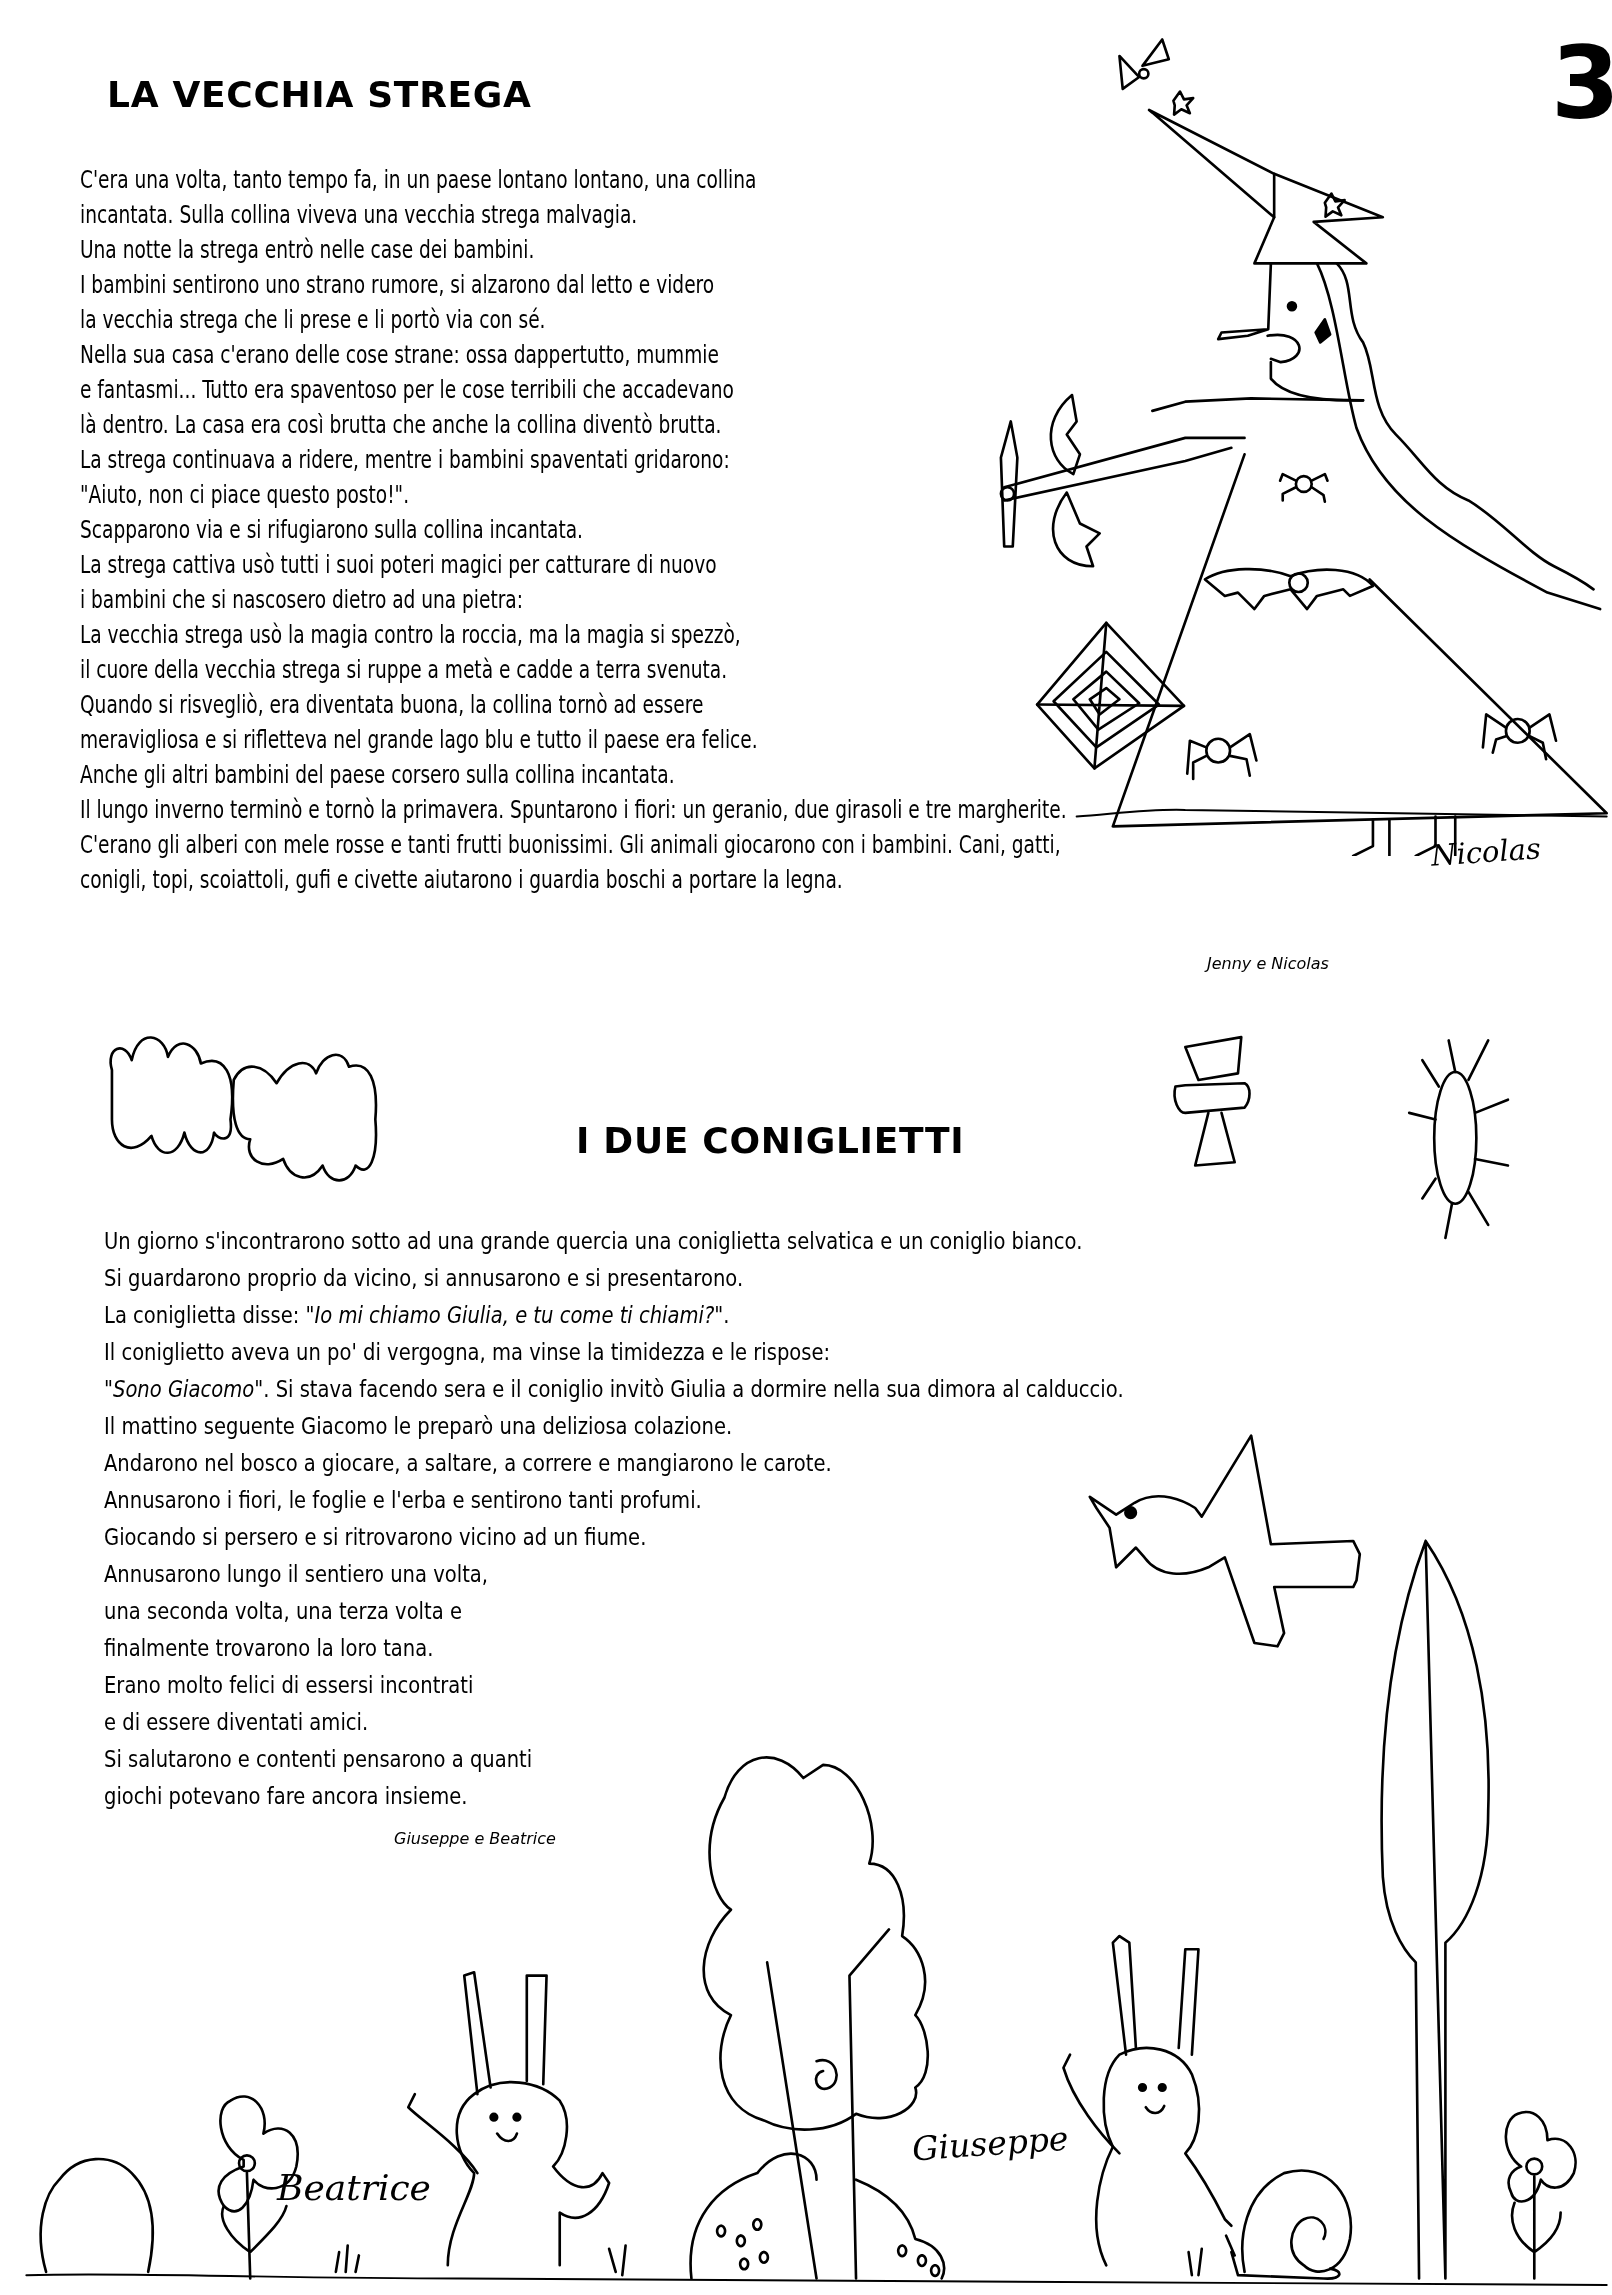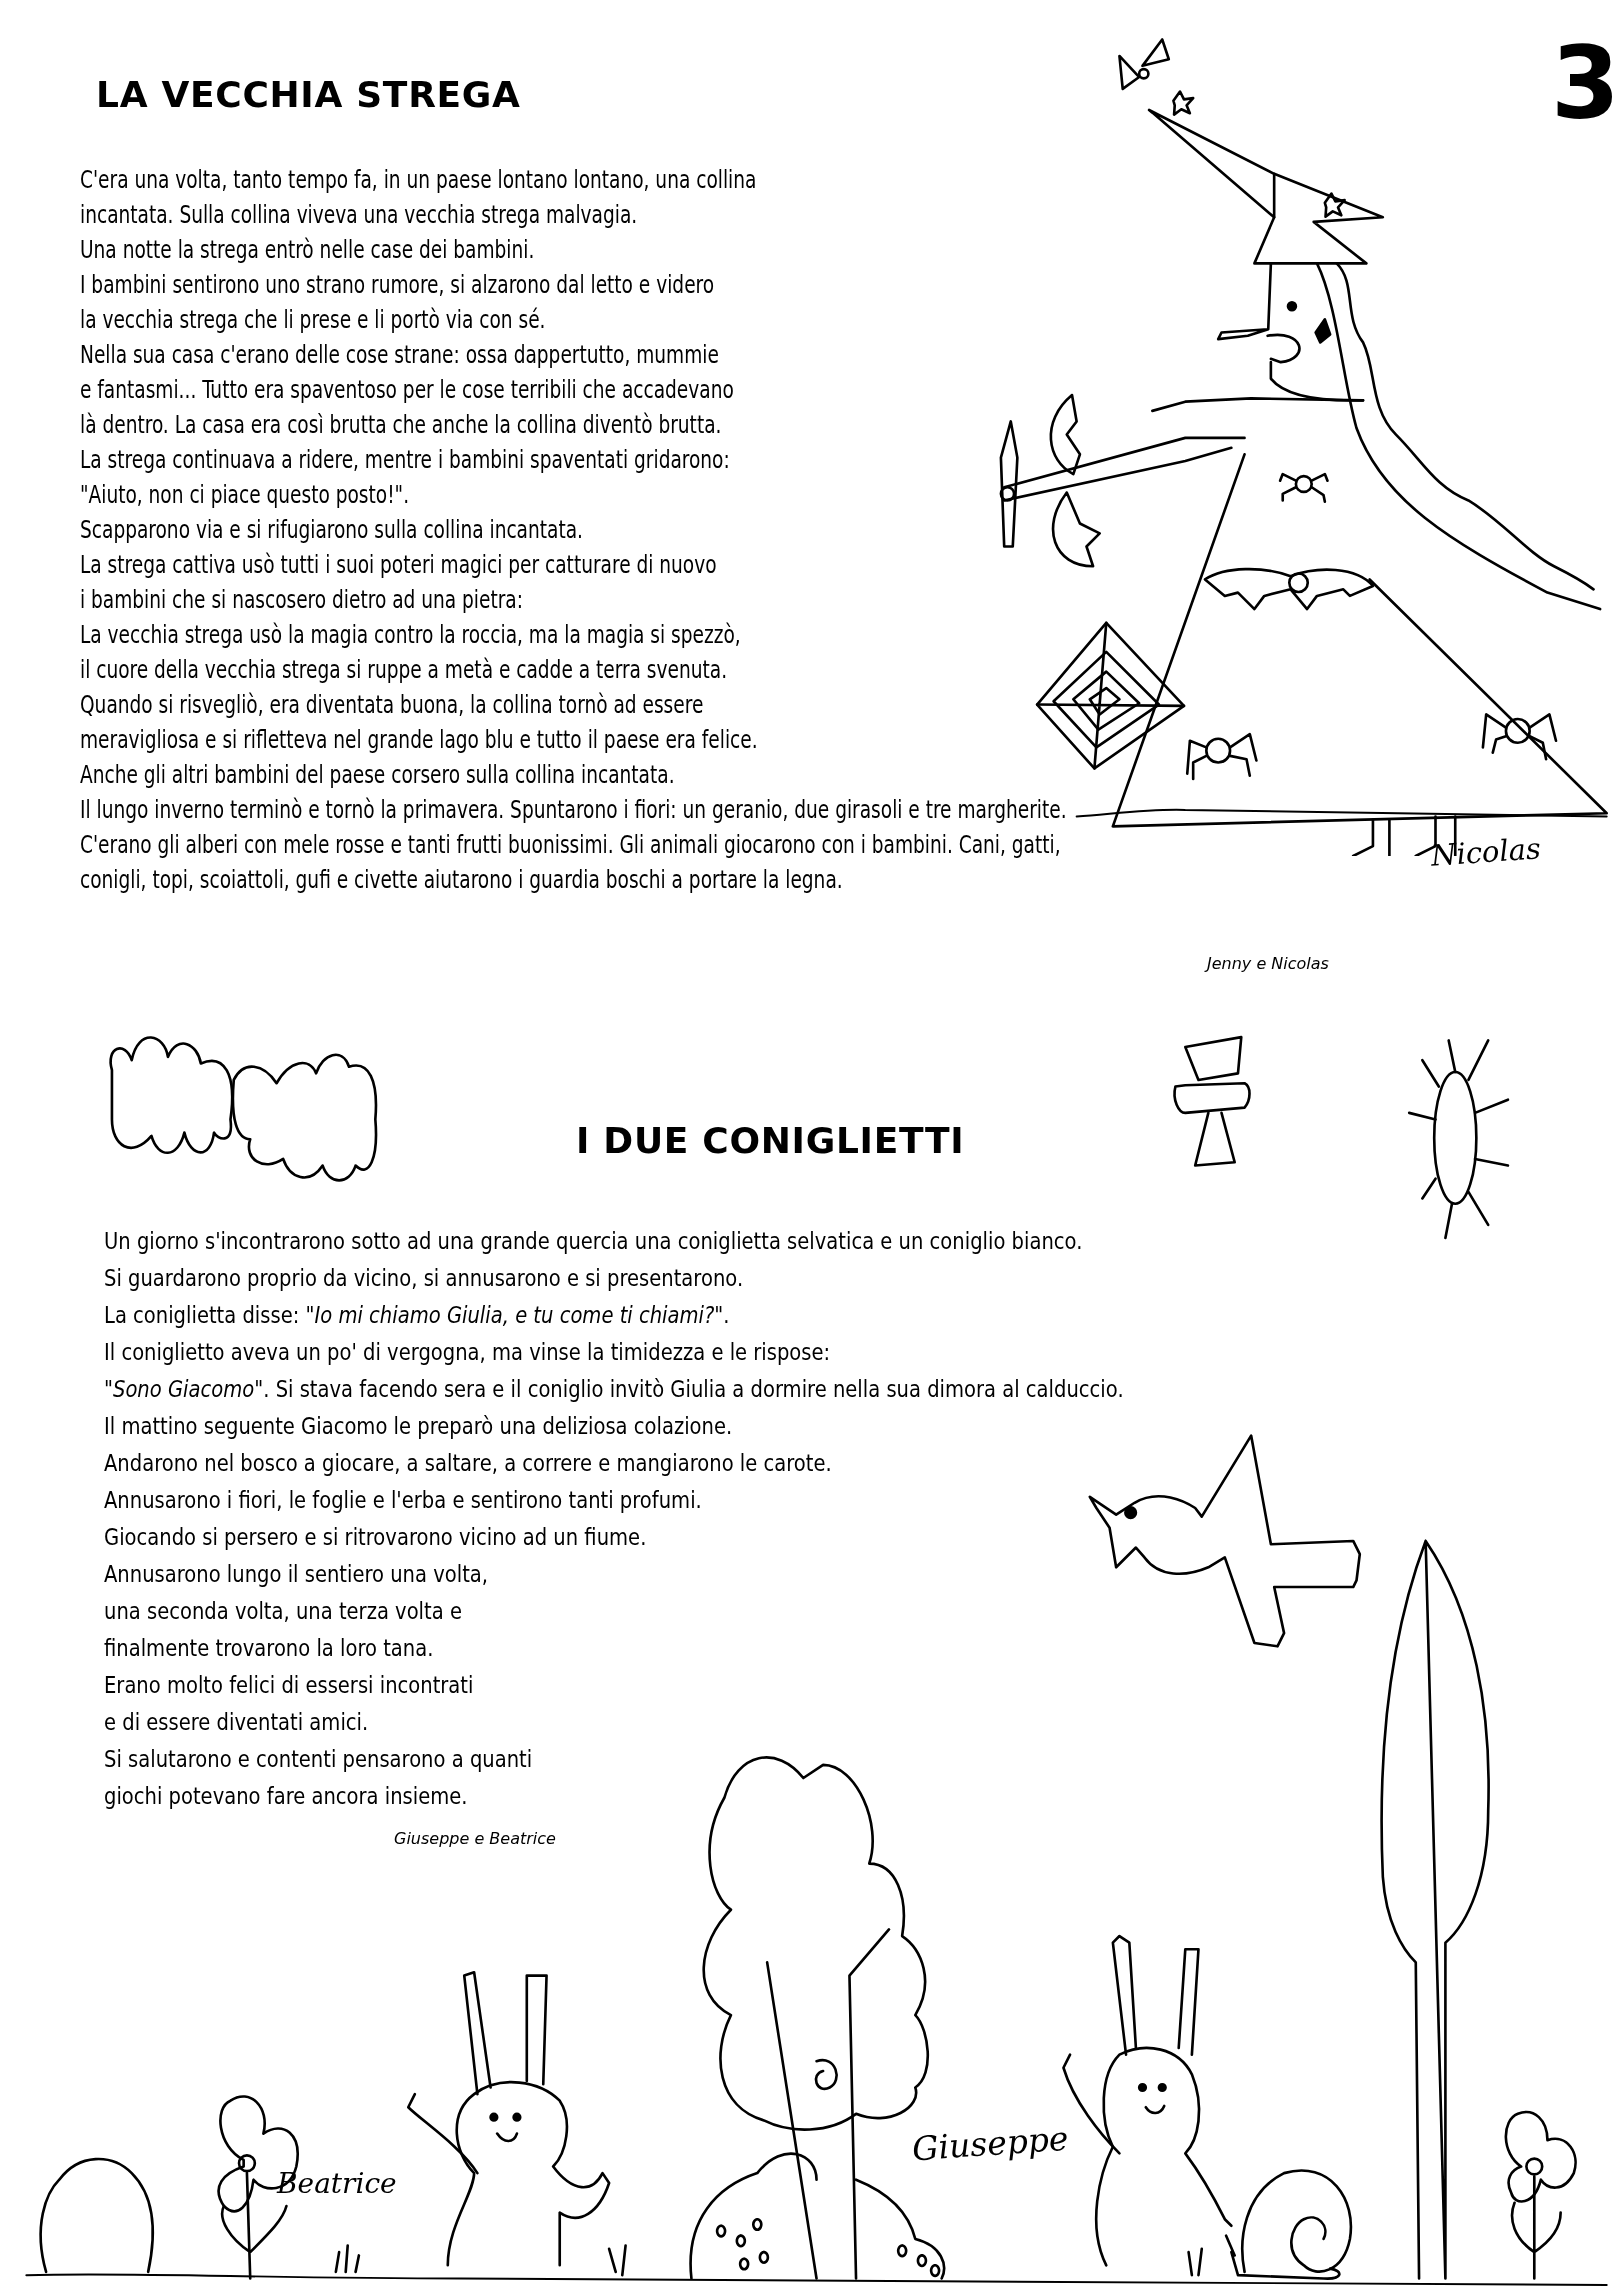--- a/index.html
+++ b/index.html
@@ -14,21 +14,21 @@
   .pagenum { font-family:"DejaVu Sans", sans-serif; font-weight:bold; font-size:99px; }
   .hand { font-family:"DejaVu Serif", serif; font-style:italic; }
   svg { position:absolute; left:0; top:0; }
   svg * { fill:none; stroke:#000; stroke-width:4; stroke-linejoin:round; stroke-linecap:round; }
 </style>
 </head>
 <body>
 
 <div class="abs pagenum" style="left:1551px; top:26px;">3</div>
 
-<div class="abs title" style="left:96px; top:74px;">LA VECCHIA STREGA</div>
+<div class="abs title" style="left:107px; top:74px;">LA VECCHIA STREGA</div>
 
 <div class="abs story" style="left:80px; top:163px; transform:scaleX(0.86);">
   <span class="line">C'era una volta, tanto tempo fa, in un paese lontano lontano, una collina</span>
   <span class="line">incantata. Sulla collina viveva una vecchia strega malvagia.</span>
   <span class="line">Una notte la strega entrò nelle case dei bambini.</span>
   <span class="line">I bambini sentirono uno strano rumore, si alzarono dal letto e videro</span>
   <span class="line">la vecchia strega che li prese e li portò via con sé.</span>
   <span class="line">Nella sua casa c'erano delle cose strane: ossa dappertutto, mummie</span>
   <span class="line">e fantasmi... Tutto era spaventoso per le cose terribili che accadevano</span>
   <span class="line">là dentro. La casa era così brutta che anche la collina diventò brutta.</span>
@@ -175,15 +175,15 @@
   <circle cx="2330" cy="3290" r="12"></circle>
   <path d="M2330 3305 L2330 3460 M2330 3420 C2300 3400 2290 3370 2300 3345 M2330 3420 C2360 3400 2370 3380 2370 3360"></path>
 
   <path d="M40 3455 C200 3450 400 3460 700 3460 C1000 3462 1500 3465 2440 3470" style="stroke-width:3"></path>
 
   <path d="M510 3450 L515 3420 M525 3450 L528 3410 M540 3450 L545 3425 M935 3450 L925 3415 M945 3455 L950 3410 M1810 3455 L1805 3420 M1820 3455 L1825 3415"></path>
 
   <path d="M1095 3380 a6 8 0 1 0 0.1 0 M1125 3395 a6 8 0 1 0 0.1 0 M1150 3370 a6 8 0 1 0 0.1 0 M1160 3420 a6 8 0 1 0 0.1 0 M1130 3430 a6 8 0 1 0 0.1 0 M1370 3410 a6 8 0 1 0 0.1 0 M1400 3425 a6 8 0 1 0 0.1 0 M1420 3440 a6 8 0 1 0 0.1 0"></path>
 </svg>
 
-<div class="abs hand" style="left:277px; top:2167px; font-size:28px;">Beatrice</div>
+<div class="abs hand" style="left:277px; top:2167px; font-size:36px;">Beatrice</div>
 <div class="abs hand" style="left:912px; top:2124px; font-size:33px; transform:rotate(-4deg);">Giuseppe</div>
 
 
 </body></html>

